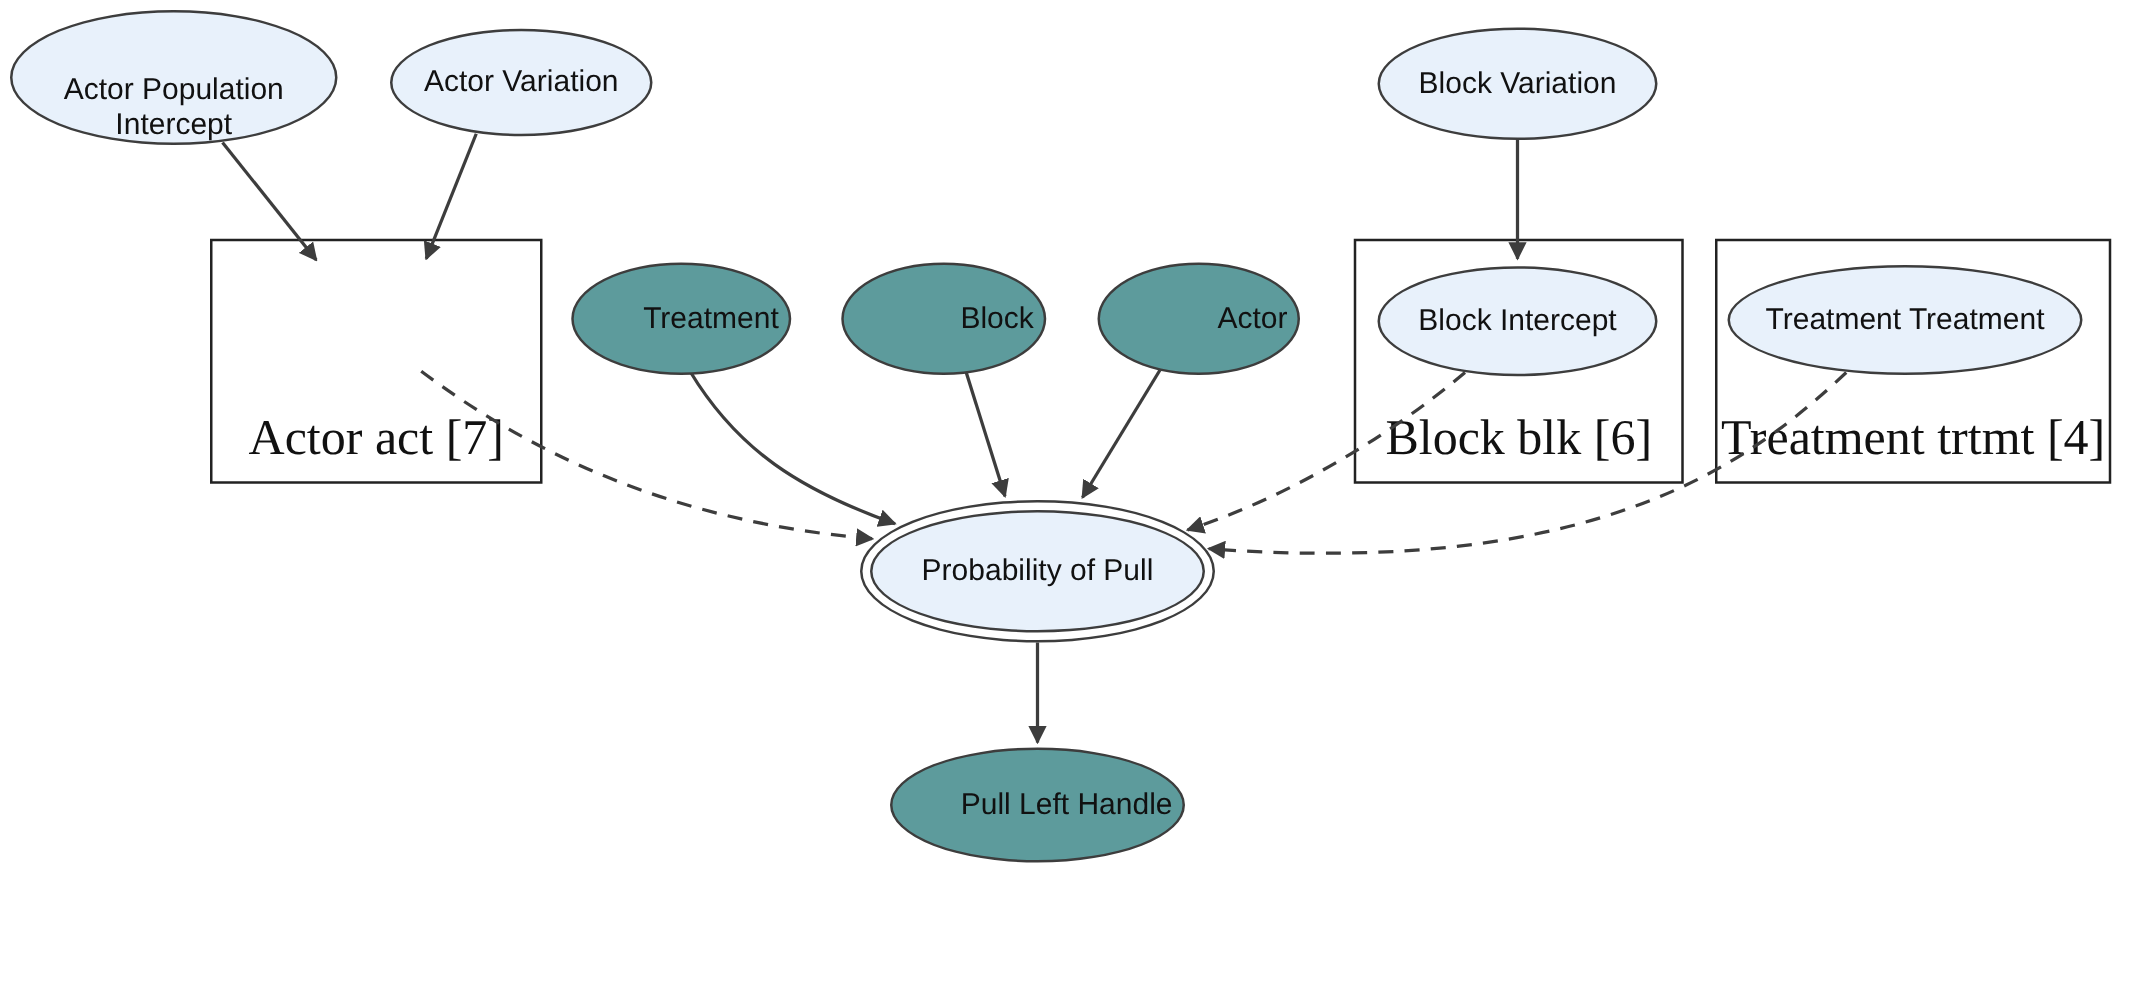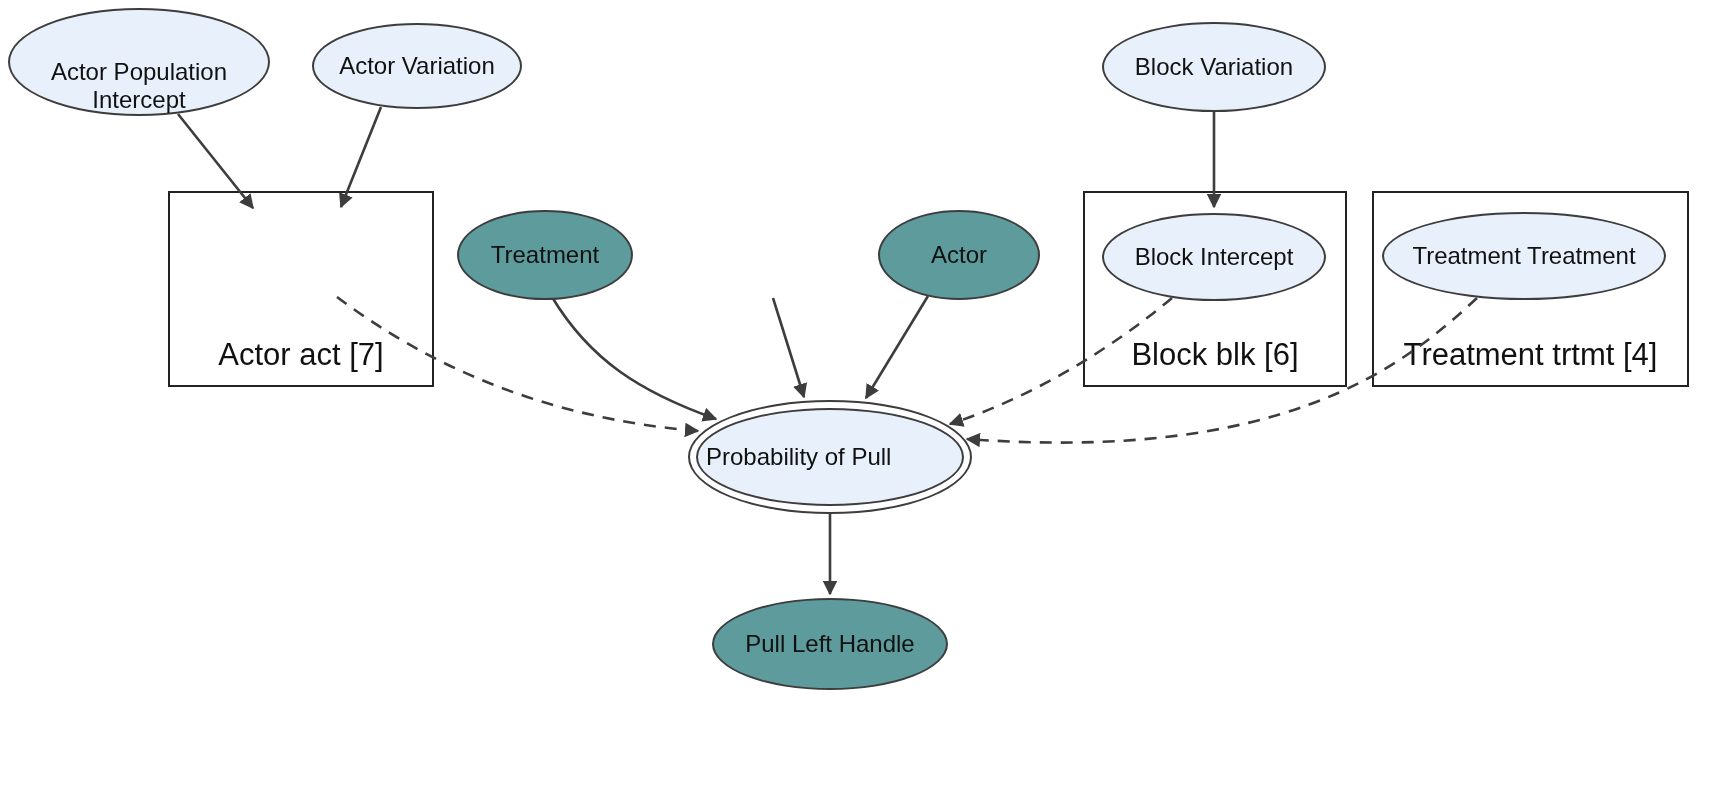--- a/index.html
+++ b/index.html
@@ -13,22 +13,22 @@
   .plate{
     position:absolute;
     border:2.5px solid var(--plate-border,#222222);
     background:transparent;
     z-index:1;
   }
   .plate-label{
     position:absolute;
     left:0;right:0;bottom:12px;
     text-align:center;
-    font-family:Liberation Sans, sans-serif;
-    font-size:31px;
+    font-family:Liberation Serif, serif;
+    font-size:40px;
     color:var(--text-color,#111111);
     white-space:nowrap;
   }
   .plate-label.right{
     left:auto;right:22px;bottom:10px;
     text-align:right;
   }
   #edges{
     position:absolute;left:0;top:0;
     z-index:2;
@@ -48,29 +48,29 @@
     border-radius:50%;
     display:flex;align-items:center;justify-content:center;
     text-align:center;
     box-sizing:border-box;
     z-index:3;
     color:var(--text-color,#111111);
     font-size:24px;
     line-height:1.15;
   }
   .node.light{ background:var(--node-light-fill,#e8f1fb); }
-  .node.teal{ background:var(--node-teal-fill,#5d9b9c); }
+  .node.teal{ background:var(--node-teal-fill,#5d9b9c);justify-content:flex-end; }
   .node.double-outer{ background:#ffffff; }
   .inner-ring{
     position:absolute;
     left:6px;right:6px;top:6px;bottom:6px;
     border:2.6px solid var(--node-border,#3d3d3d);
     border-radius:50%;
     background:var(--node-light-fill,#e8f1fb);
-    display:flex;align-items:center;justify-content:flex-start;
+    display:flex;align-items:center;justify-content:center;
     box-sizing:border-box;
   }
   .nlabel{ display:block; padding:0 8px; }
   .nlabel.wrap{ max-width:215px;margin-top:48px; }
 </style>
 </head>
 <body>
 
 <div id="canvas">
 
@@ -115,20 +115,23 @@
 
   <div class="node light" style="left:312px;top:23px;width:210px;height:86px">
     <span class="nlabel">Actor Variation</span>
   </div>
 
 
   <div class="node teal" style="left:457px;top:210px;width:176px;height:90px">
     <span class="nlabel">Treatment</span>
   </div>
 
+  <div class="node teal" style="left:673px;top:210px;width:164px;height:90px">
+    <span class="nlabel">Block</span>
+  </div>
 
   <div class="node teal" style="left:878px;top:210px;width:162px;height:90px">
     <span class="nlabel">Actor</span>
   </div>
 
   <div class="node light" style="left:1102px;top:213px;width:224px;height:88px">
     <span class="nlabel">Block Intercept</span>
   </div>
 
   <div class="node light" style="left:1382px;top:212px;width:284px;height:88px">

